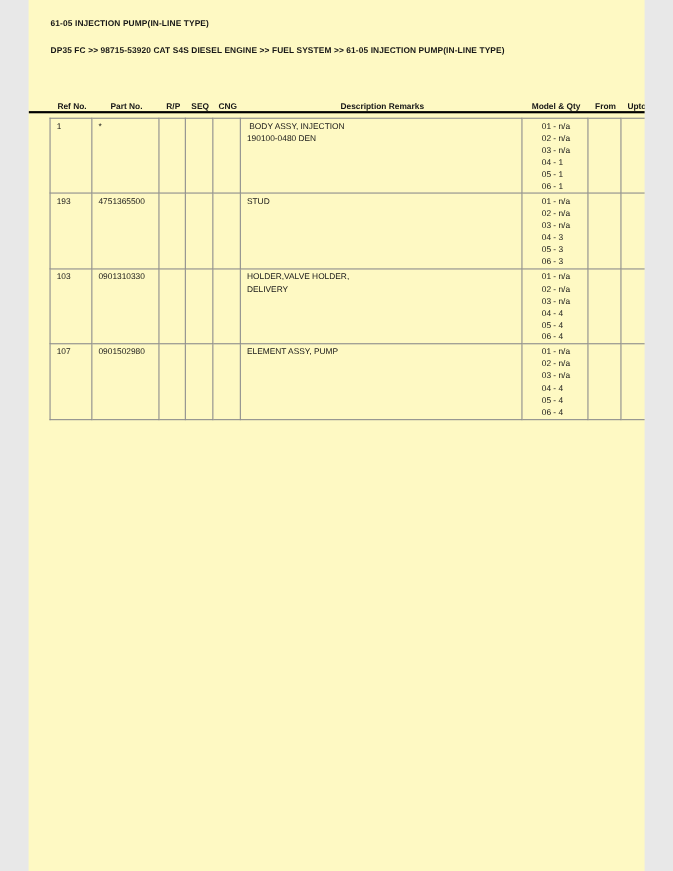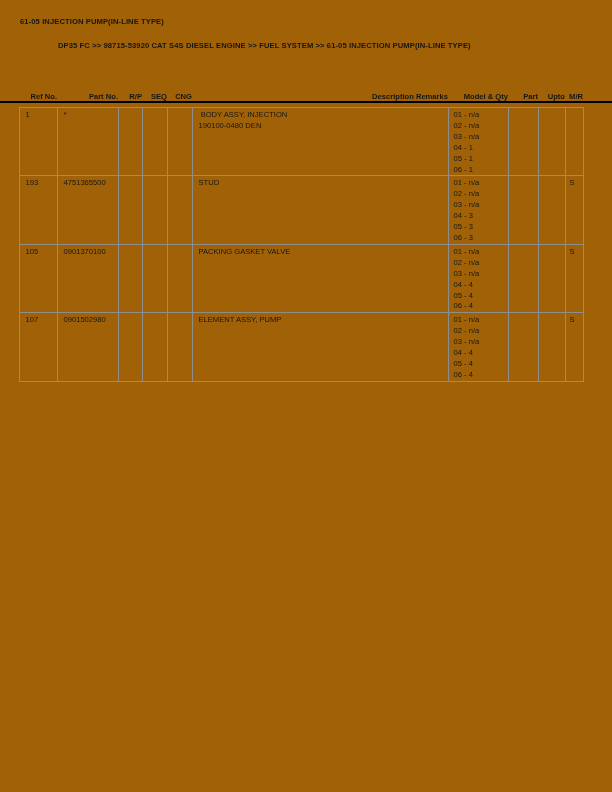--- a/index.html
+++ b/index.html
@@ -1,69 +1,68 @@
 <!DOCTYPE html>
 <html><head>
 <meta charset="utf-8">
 <style>
   html,body{margin:0;padding:0;background:#e8e8e8;}
   .page{
     position:relative;
-    width:612px;height:792px;
+    width:560px;height:792px;
     margin:0 auto;
-    background:#a16207;
+    background:#fef9c3;
     color:#161616;
     font-family:"Liberation Sans", sans-serif;
     overflow:hidden;
   }
   .doc-title{
     position:absolute;left:20px;top:17px;
     font-size:7.6px;font-weight:bold;letter-spacing:.1px;
     white-space:nowrap;
   }
   .breadcrumb{
     position:absolute;left:20px;top:41px;
     font-size:7.6px;font-weight:bold;letter-spacing:.1px;
     white-space:nowrap;
-    margin-left:38px;
   }
   table.parts-table{
     position:absolute;left:18.5px;top:85px;
     width:564px;
     border-collapse:collapse;
     table-layout:fixed;
   }
   .parts-table col.c-ref{width:38px}
   .parts-table col.c-part{width:61px}
   .parts-table col.c-rp{width:24px}
   .parts-table col.c-seq{width:25px}
   .parts-table col.c-cng{width:25px}
   .parts-table col.c-desc{width:256px}
   .parts-table col.c-qty{width:60px}
   .parts-table col.c-from{width:30px}
   .parts-table col.c-upto{width:27px}
   .parts-table col.c-mr{width:18px}
   .parts-table thead th{
     border:none;
     font-size:7.6px;font-weight:bold;
-    text-align:right;vertical-align:bottom;
+    text-align:center;vertical-align:bottom;
     height:16px;
     padding:0 0 6px 3px;
     white-space:nowrap;overflow:visible;
   }
   .parts-table tbody tr{height:67.7px;}
   .parts-table tbody td{
     border:1px solid #8d8d8d;
     vertical-align:top;
     font-size:7.6px;line-height:10.9px;
     padding:2px 1px 0 6px;
     white-space:pre-wrap;
     overflow:hidden;
   }
-  .parts-table tbody td.qty{padding-left:5px;}
+  .parts-table tbody td.qty{padding-left:18px;}
   .parts-table tbody td.mr{padding-left:4px;}
   .header-rule{
     position:absolute;left:0;top:100.8px;
     width:612px;height:2.2px;
     background:#000;
   }
 </style>
 </head>
 <body>
 
@@ -87,21 +86,21 @@
     </colgroup>
     <thead>
       <tr>
         <th>Ref No.</th>
         <th>Part No.</th>
         <th>R/P</th>
         <th>SEQ</th>
         <th>CNG</th>
         <th>Description Remarks</th>
         <th>Model &amp; Qty</th>
-        <th>Part</th>
+        <th>From</th>
         <th>Upto</th>
         <th>M/R</th>
       </tr>
     </thead>
     <tbody>
       <tr>
         <td>1</td>
         <td>*</td>
         <td></td>
         <td></td>
@@ -129,26 +128,27 @@
 02 - n/a
 03 - n/a
 04 - 3
 05 - 3
 06 - 3</td>
         <td></td>
         <td></td>
         <td class="mr">S</td>
       </tr>
       <tr>
-        <td>105</td>
-        <td>0901370100</td>
+        <td>103</td>
+        <td>0901310330</td>
         <td></td>
         <td></td>
         <td></td>
-        <td>PACKING GASKET VALVE</td>
+        <td>HOLDER,VALVE HOLDER,
+DELIVERY</td>
         <td class="qty">01 - n/a
 02 - n/a
 03 - n/a
 04 - 4
 05 - 4
 06 - 4</td>
         <td></td>
         <td></td>
         <td class="mr">S</td>
       </tr>

